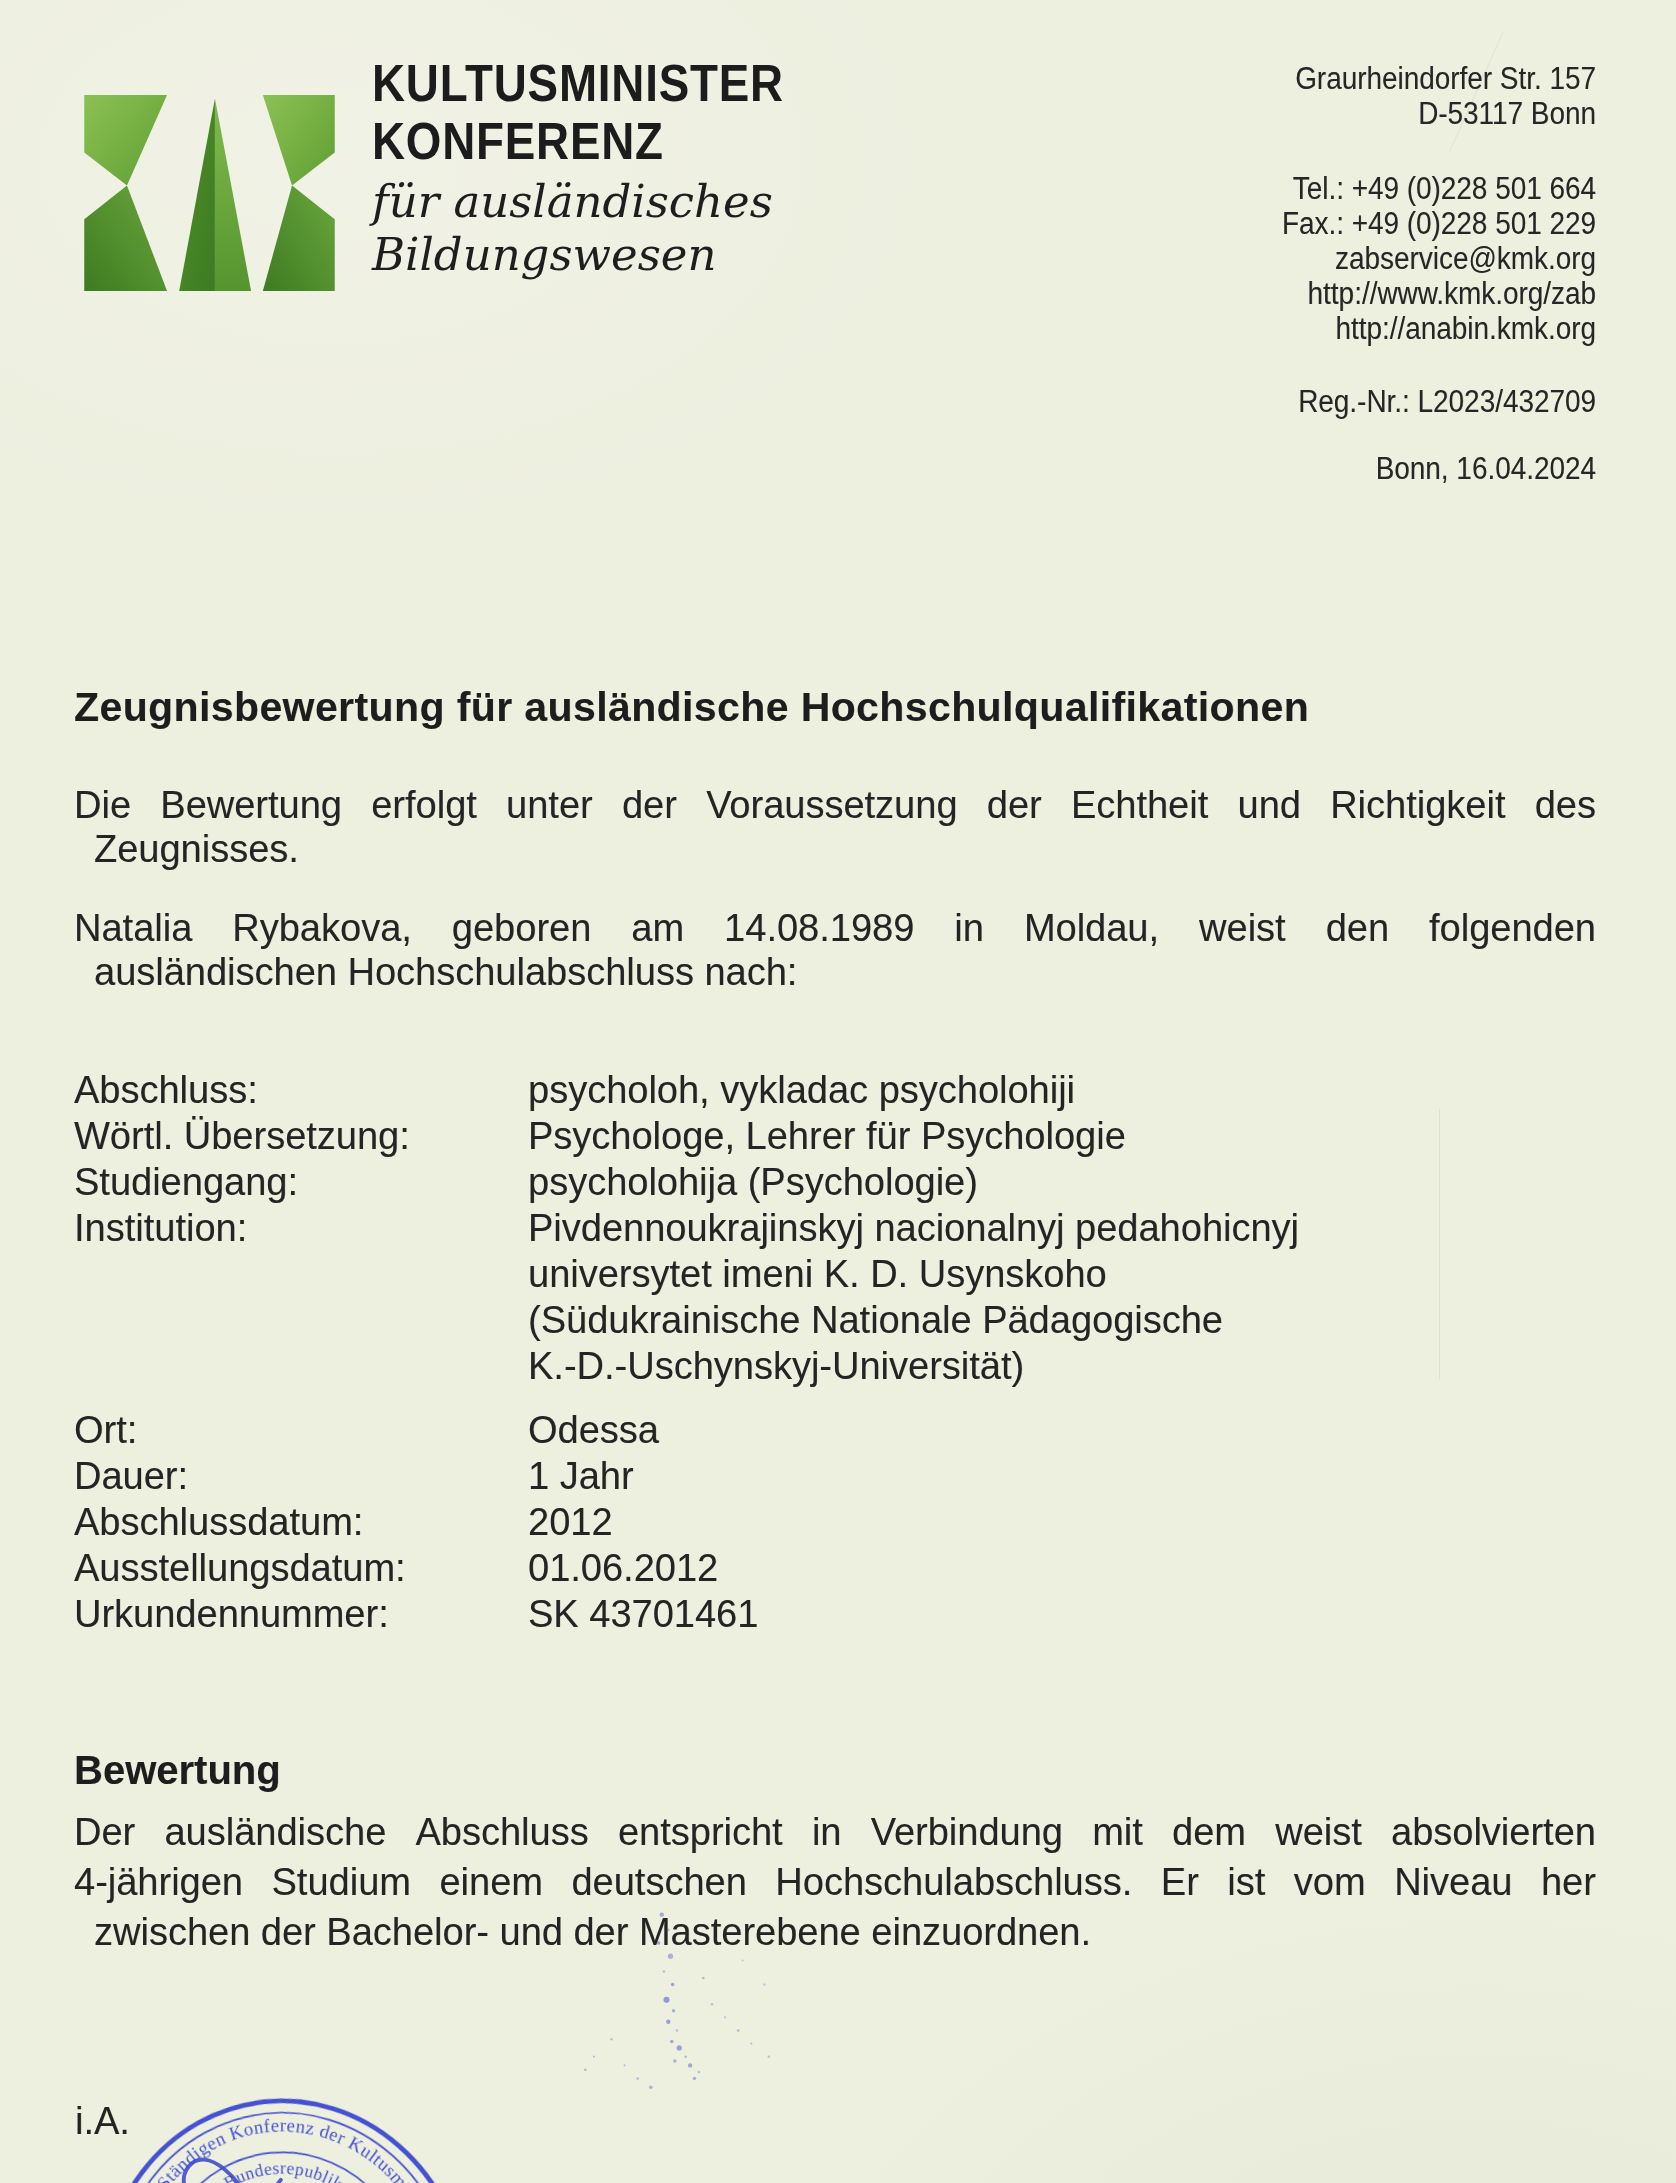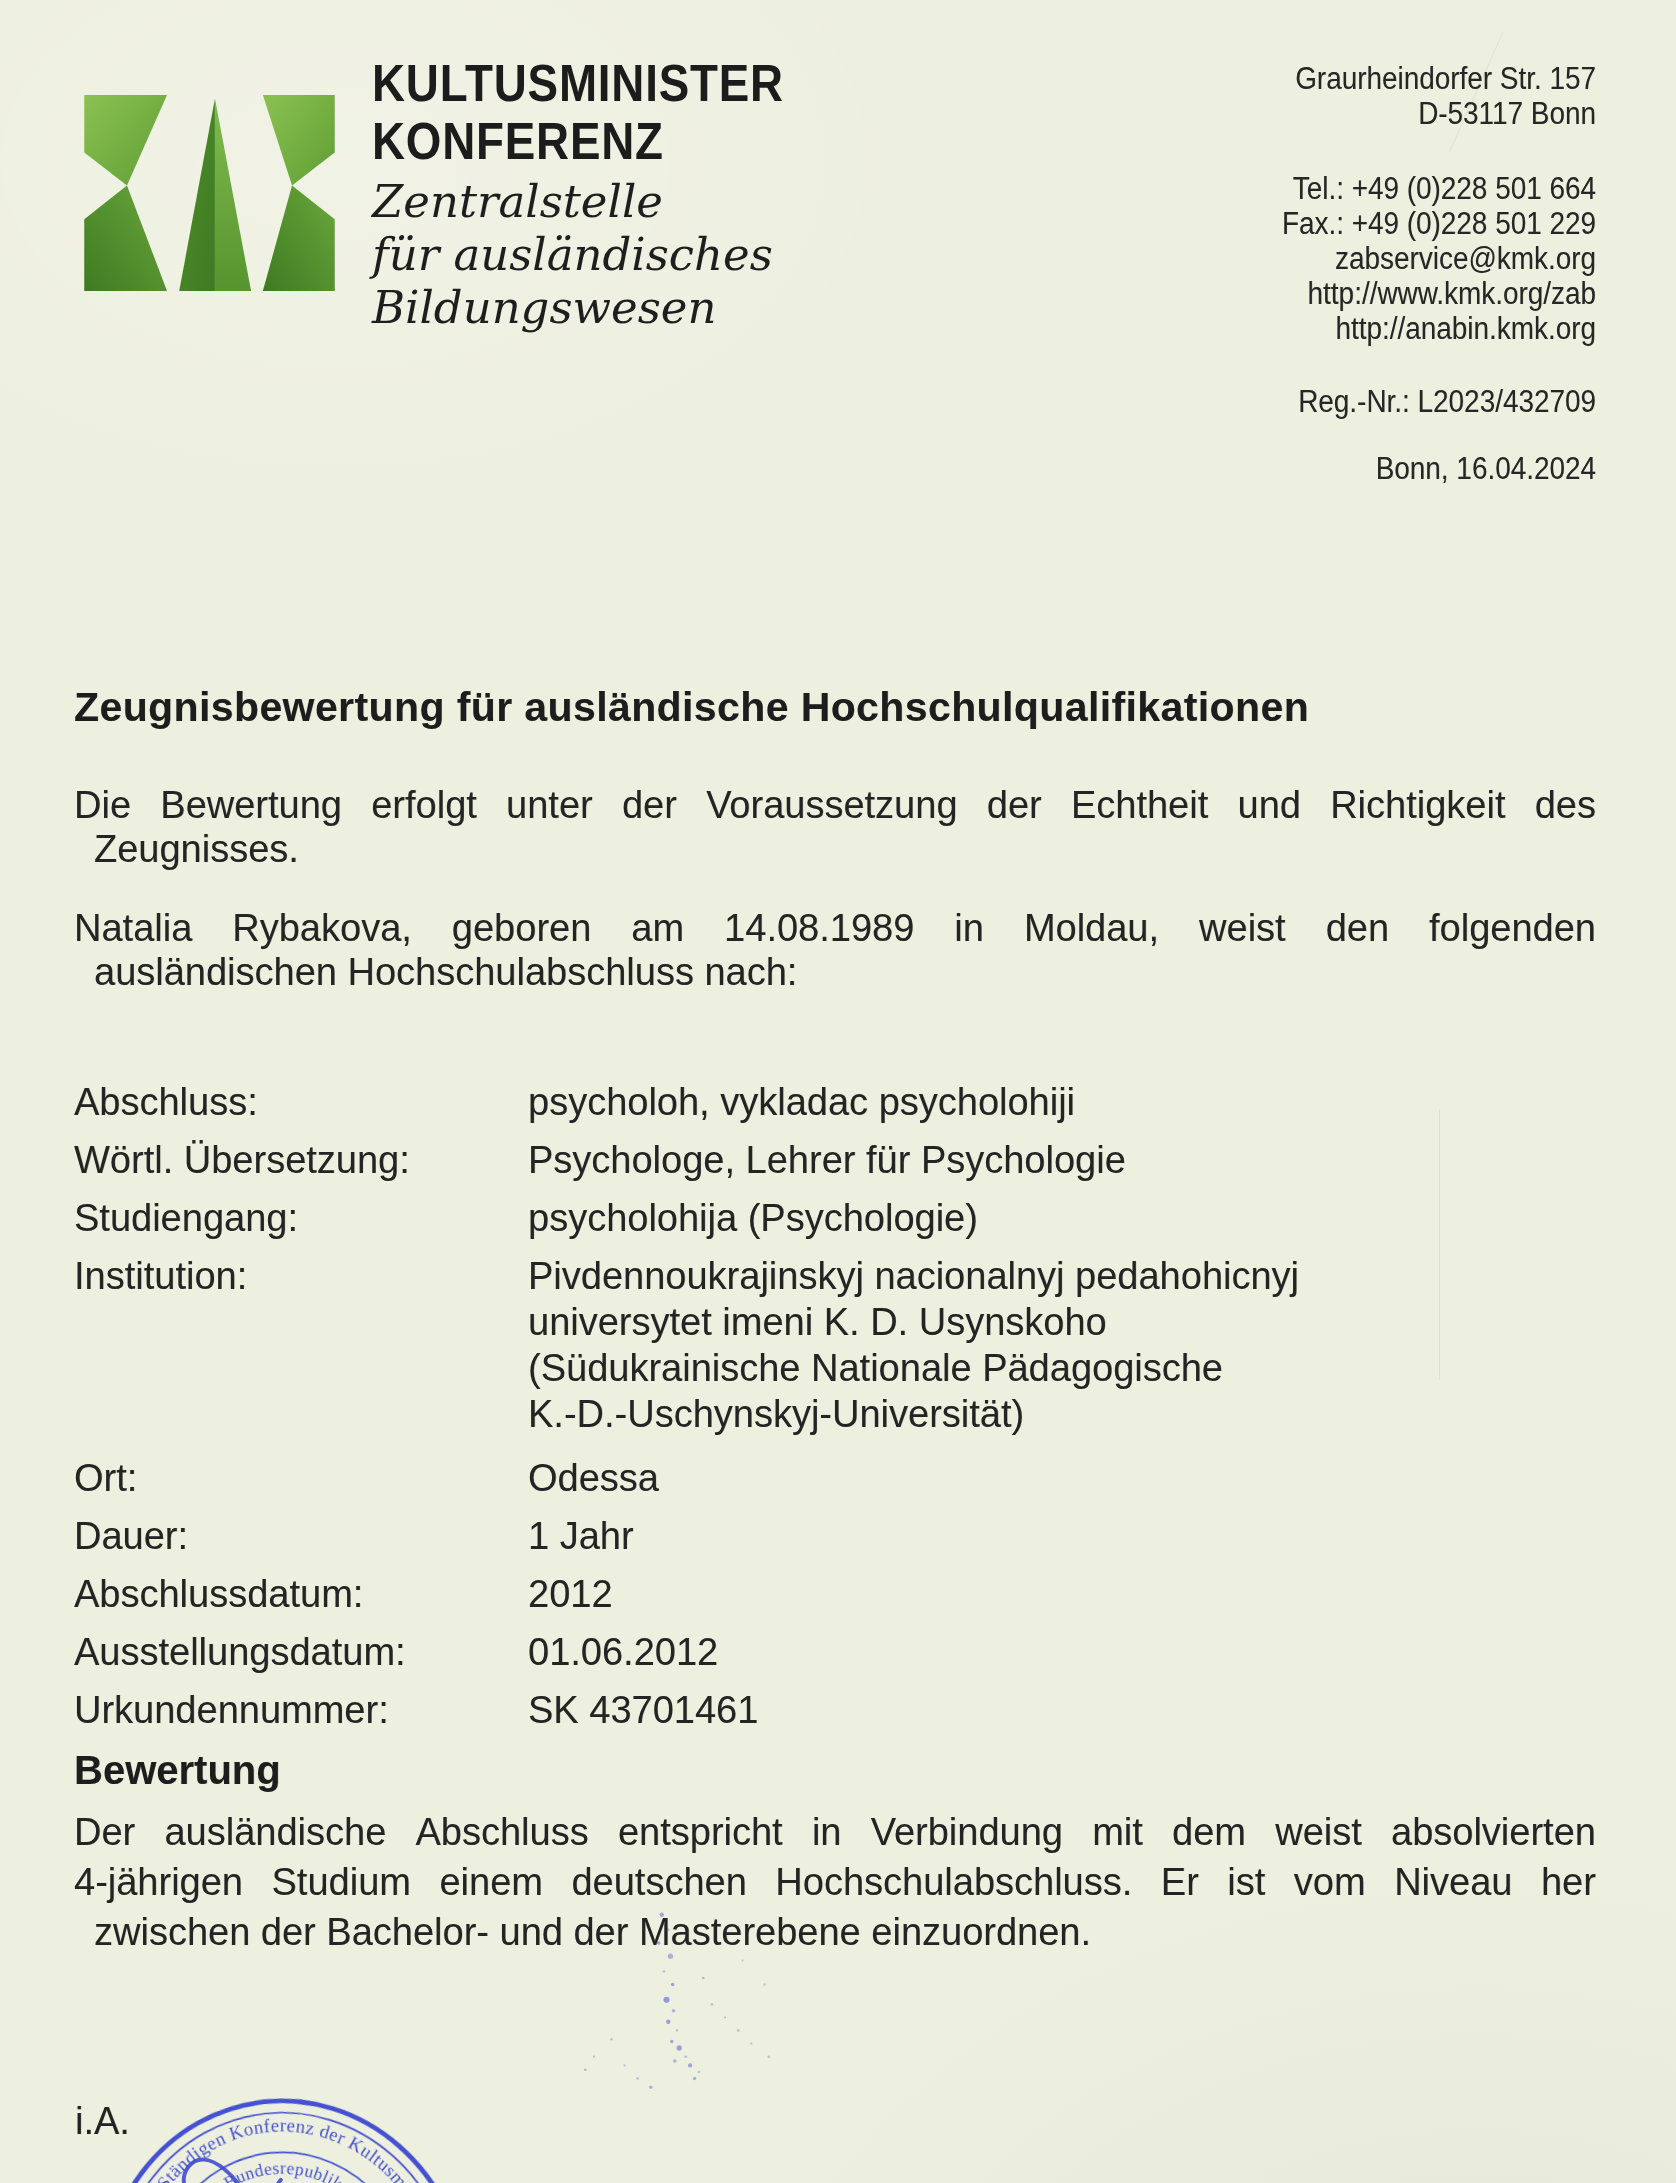--- a/index.html
+++ b/index.html
@@ -25,21 +25,21 @@
 
   
   .doc-title{left:74px;top:684px;font-size:41px;font-weight:bold;letter-spacing:0.4px;color:#1d1d1d;white-space:nowrap;}
   .para{left:74px;width:1522px;font-size:38px;line-height:44px;color:#242424;}
   .para .jline{display:flex;justify-content:space-between;}
   .para .jlast{text-align:left;margin-left:20px;}
   .assess-para{line-height:50px;}
 
   
   .kv{left:74px;top:1067px;width:1522px;font-size:38px;color:#242424;}
-  .kv-row{display:grid;grid-template-columns:454px 1fr;line-height:46px;margin-top:12px;}
+  .kv-row{display:grid;grid-template-columns:454px 1fr;line-height:46px;}
   .kv-row:nth-child(5){margin-top:18px;}
   .assess-head{left:74px;top:1748px;font-size:40px;font-weight:bold;color:#1d1d1d;}
 
   .ia{left:75px;top:2061px;font-size:38px;margin-top:39px;}
   .crease-v{left:1439px;top:1109px;width:0.9px;height:271px;background:rgba(120,120,108,.12);}
   .crease-d{left:1476px;top:26px;width:1.3px;height:131px;background:rgba(120,120,108,.10);transform:rotate(24deg);}
 
   svg text{font-family:"Liberation Serif",serif;}
 </style>
 </head>
@@ -71,21 +71,20 @@
     <polygon points="218,450 300,8 300,450" fill="url(#g4)"></polygon>
     <polygon points="300,8 383,450 300,450" fill="url(#g3)"></polygon>
     <polygon points="410,0 575,0 575,132 477,208" fill="url(#g1)"></polygon>
     <polygon points="477,208 575,285 575,450 410,450" fill="url(#g2)"></polygon>
   </svg>
 
   <div class="abs org">
     <div class="org-caps">KULTUSMINISTER</div>
     <div class="org-caps">KONFERENZ</div>
     <div class="org-sub">
-      <div>Zentralstelle</div>
       <div>für ausländisches</div>
       <div>Bildungswesen</div>
     </div>
   </div>
 
   <div class="abs contact soft">
     <div>Graurheindorfer Str. 157</div>
     <div>D-53117 Bonn</div>
     <div class="gap1"></div>
     <div>Tel.: +49 (0)228 501 664</div>

